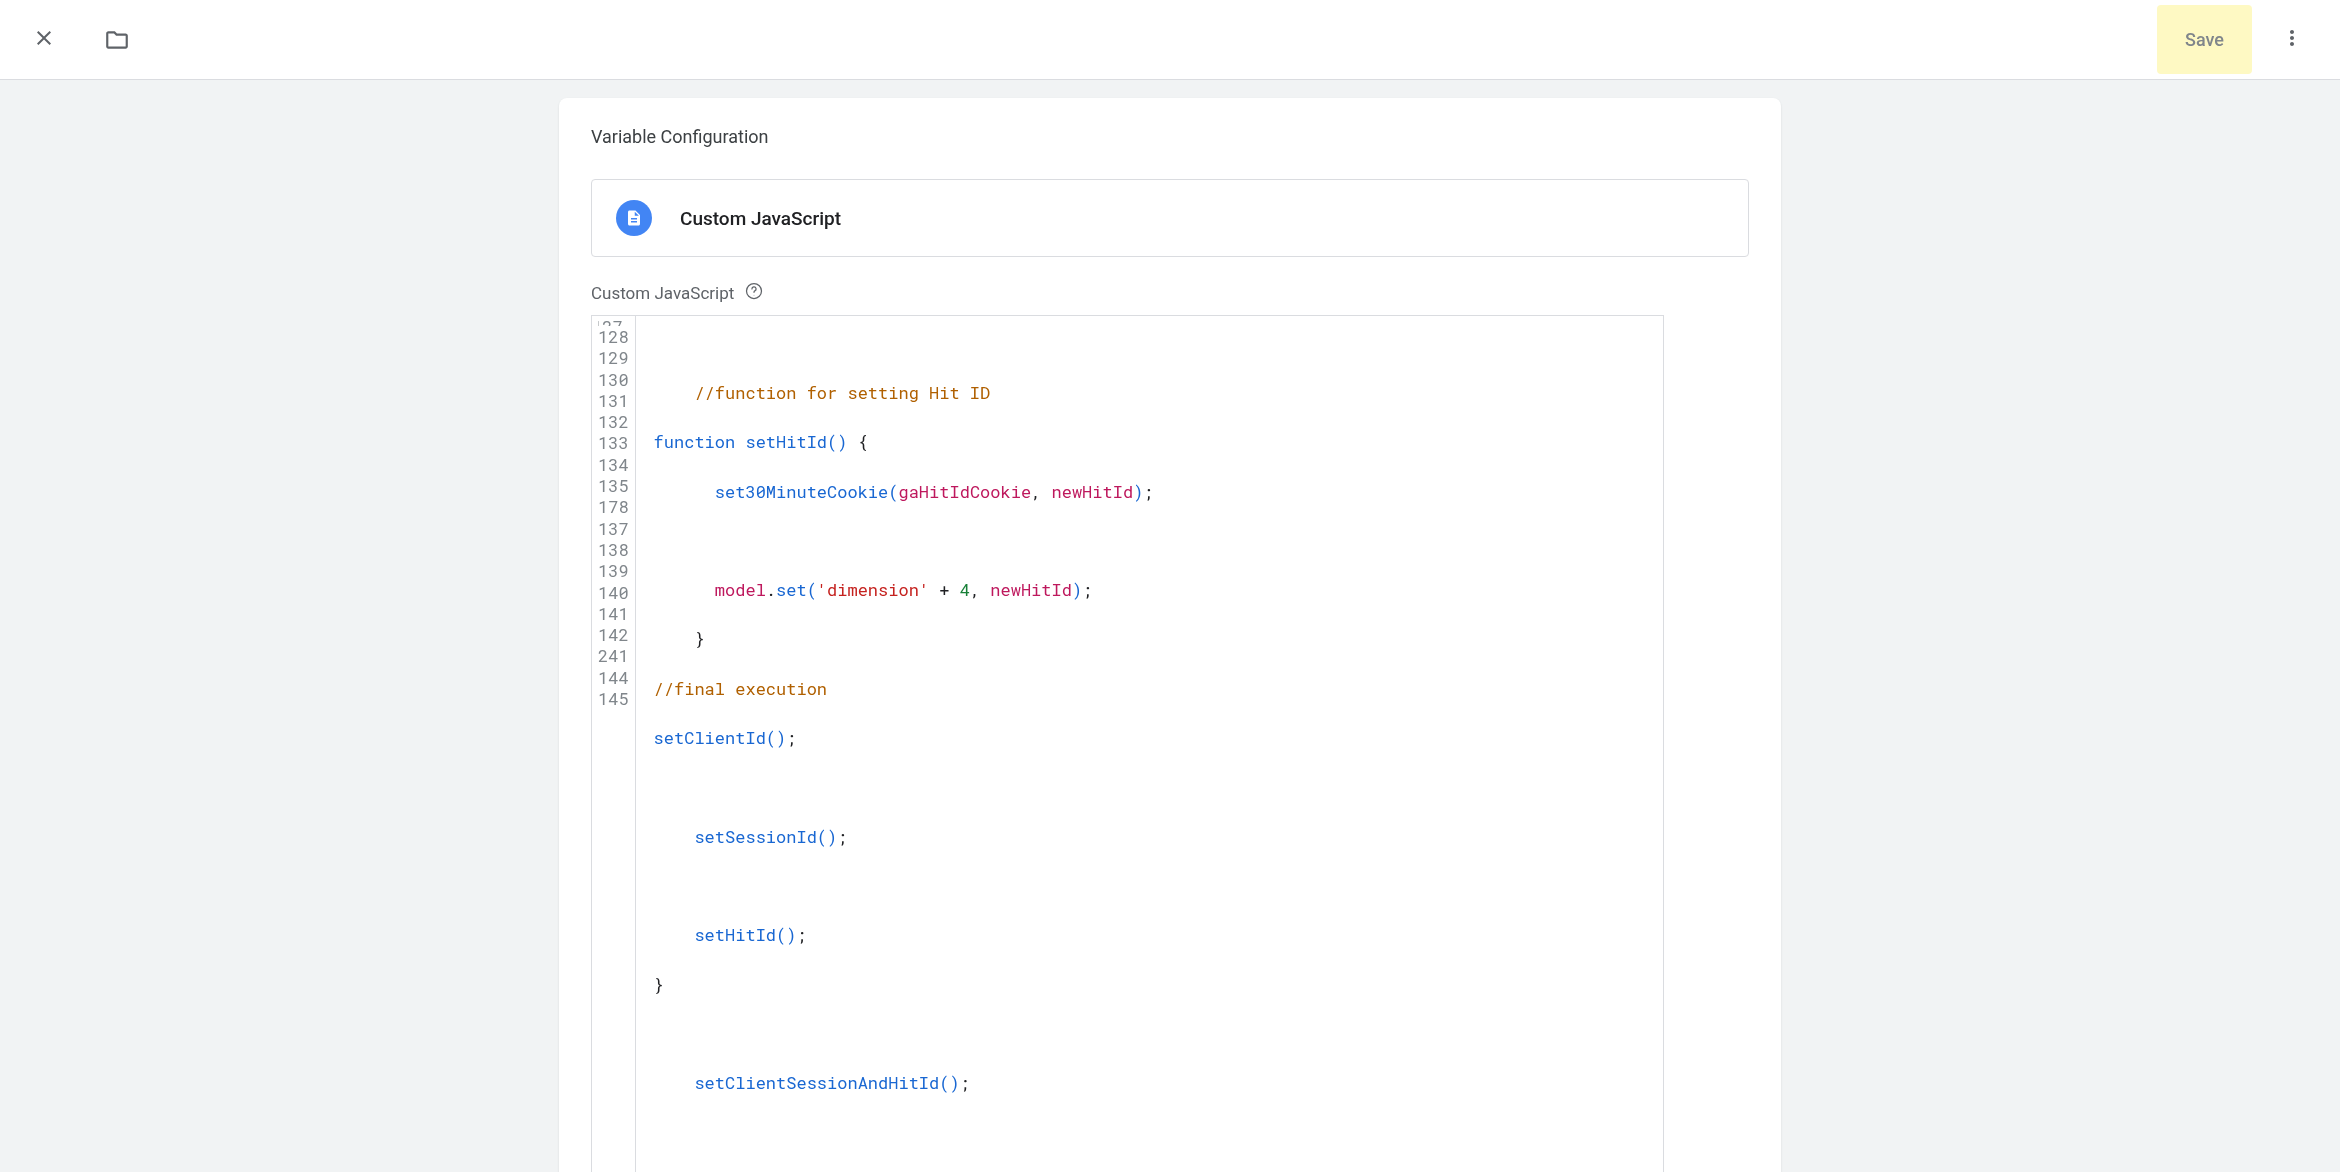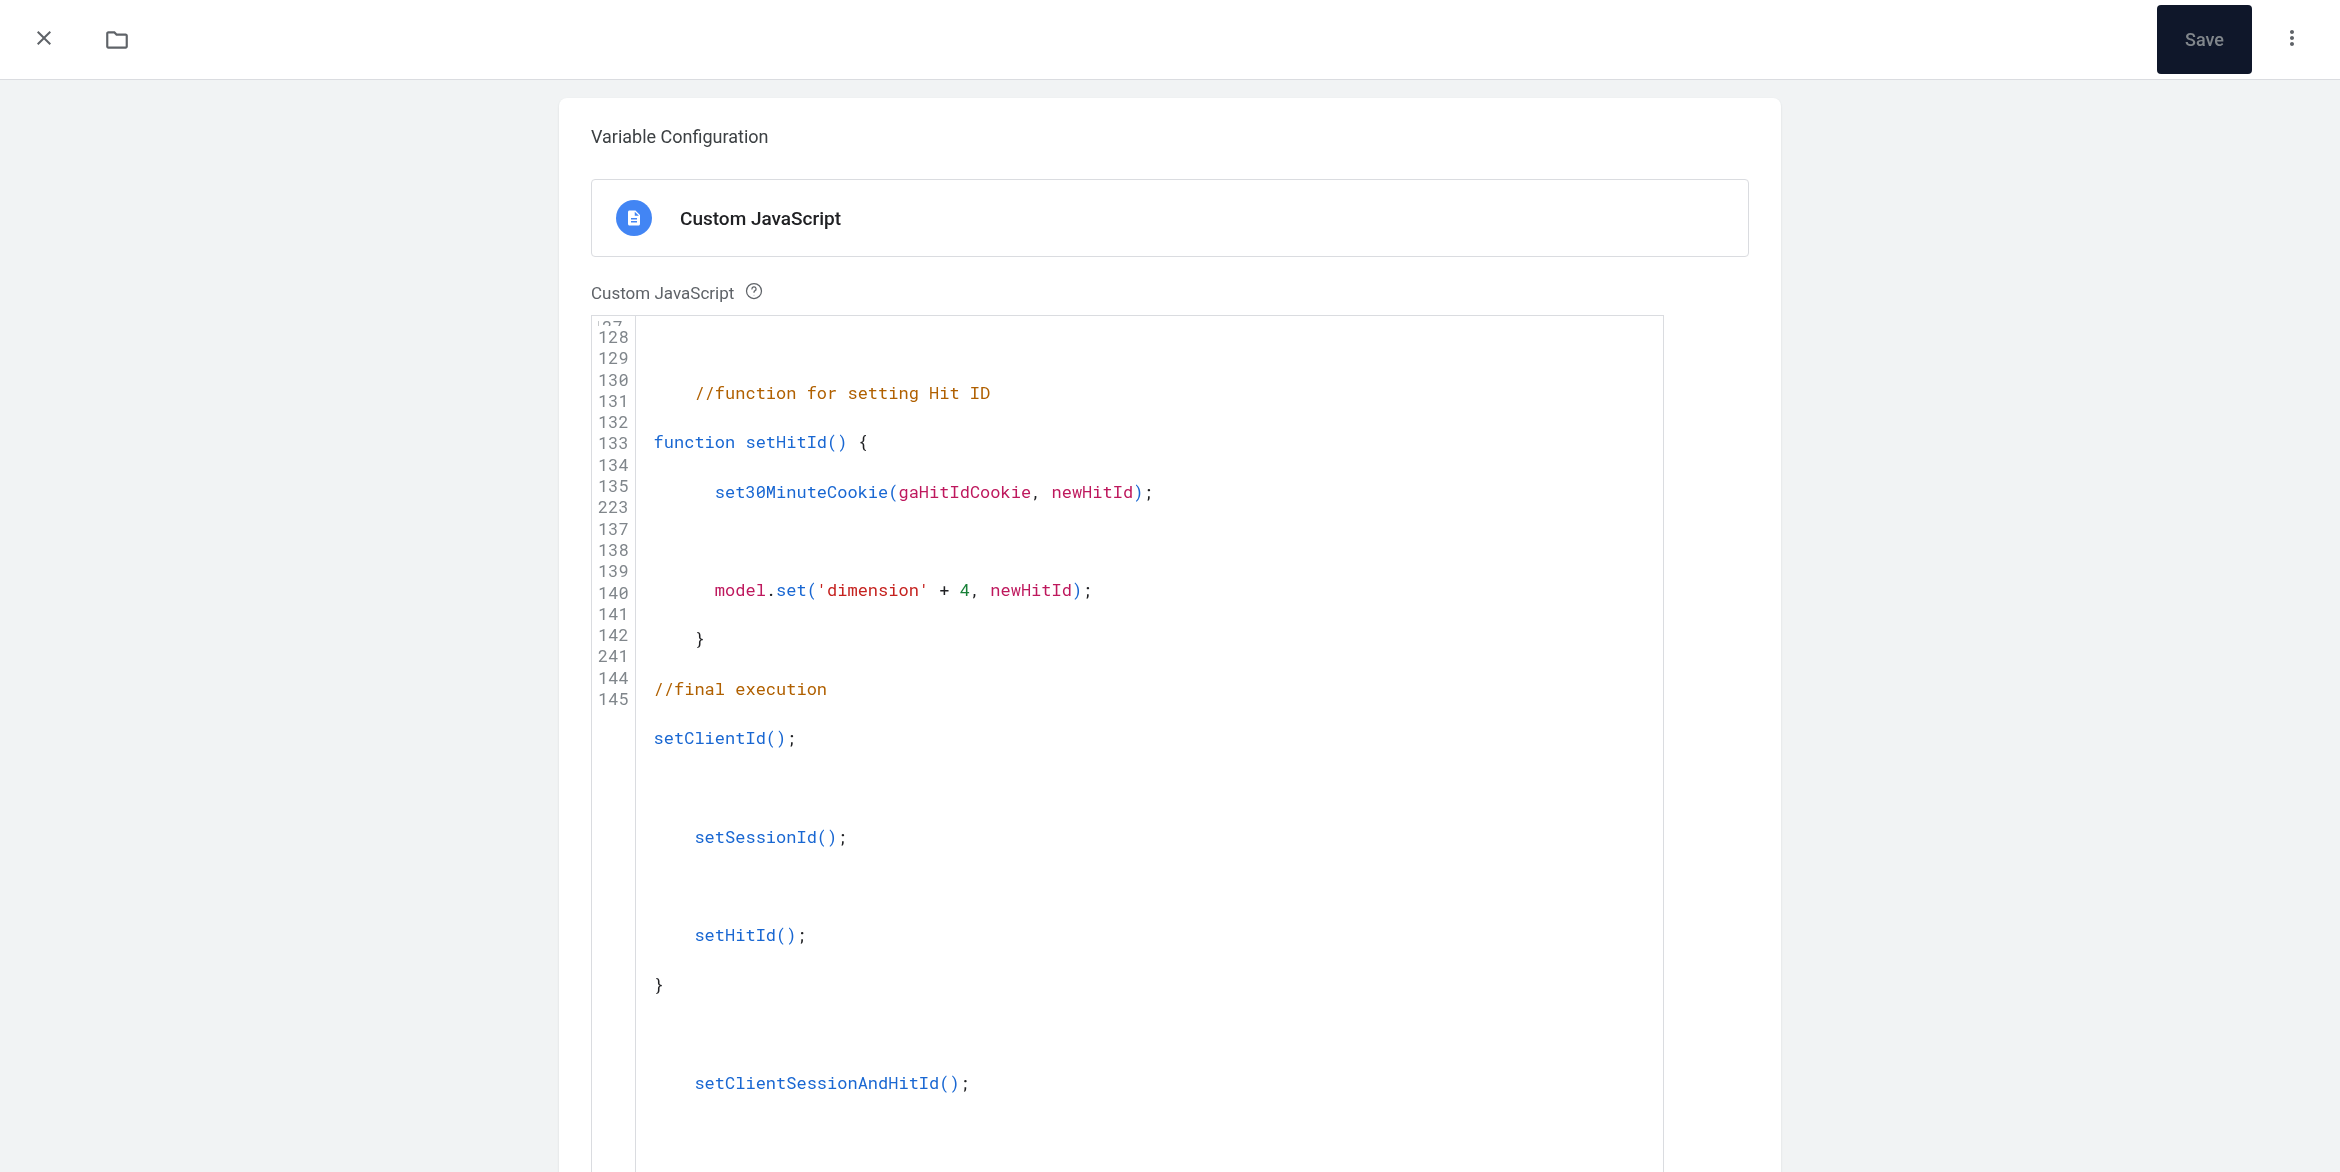--- a/index.html
+++ b/index.html
@@ -54,21 +54,21 @@
   }
   .folder-icon svg {
     width: 26px;
     height: 26px;
     fill: #5f6368;
   }
   .spacer {
     flex: 1;
   }
   .save-btn {
-    background: #0f172a;
+    background: #fef9c3;
     border: none;
     color: #80868b;
     font-size: 18px;
     font-weight: 500;
     padding: 24px 28px;
     border-radius: 4px;
     cursor: pointer;
     font-family: inherit;
   }
   .more-btn {
@@ -263,21 +263,21 @@
             <span>127</span>
           </div>
           <div class="gutter-line">128</div>
           <div class="gutter-line">129</div>
           <div class="gutter-line">130</div>
           <div class="gutter-line">131</div>
           <div class="gutter-line">132</div>
           <div class="gutter-line">133</div>
           <div class="gutter-line">134</div>
           <div class="gutter-line">135</div>
-          <div class="gutter-line">223</div>
+          <div class="gutter-line">178</div>
           <div class="gutter-line">137</div>
           <div class="gutter-line">138</div>
           <div class="gutter-line">139</div>
           <div class="gutter-line">140</div>
           <div class="gutter-line">141</div>
           <div class="gutter-line">142</div>
           <div class="gutter-line">241</div>
           <div class="gutter-line">144</div>
           <div class="gutter-line">145</div>
         </div>

